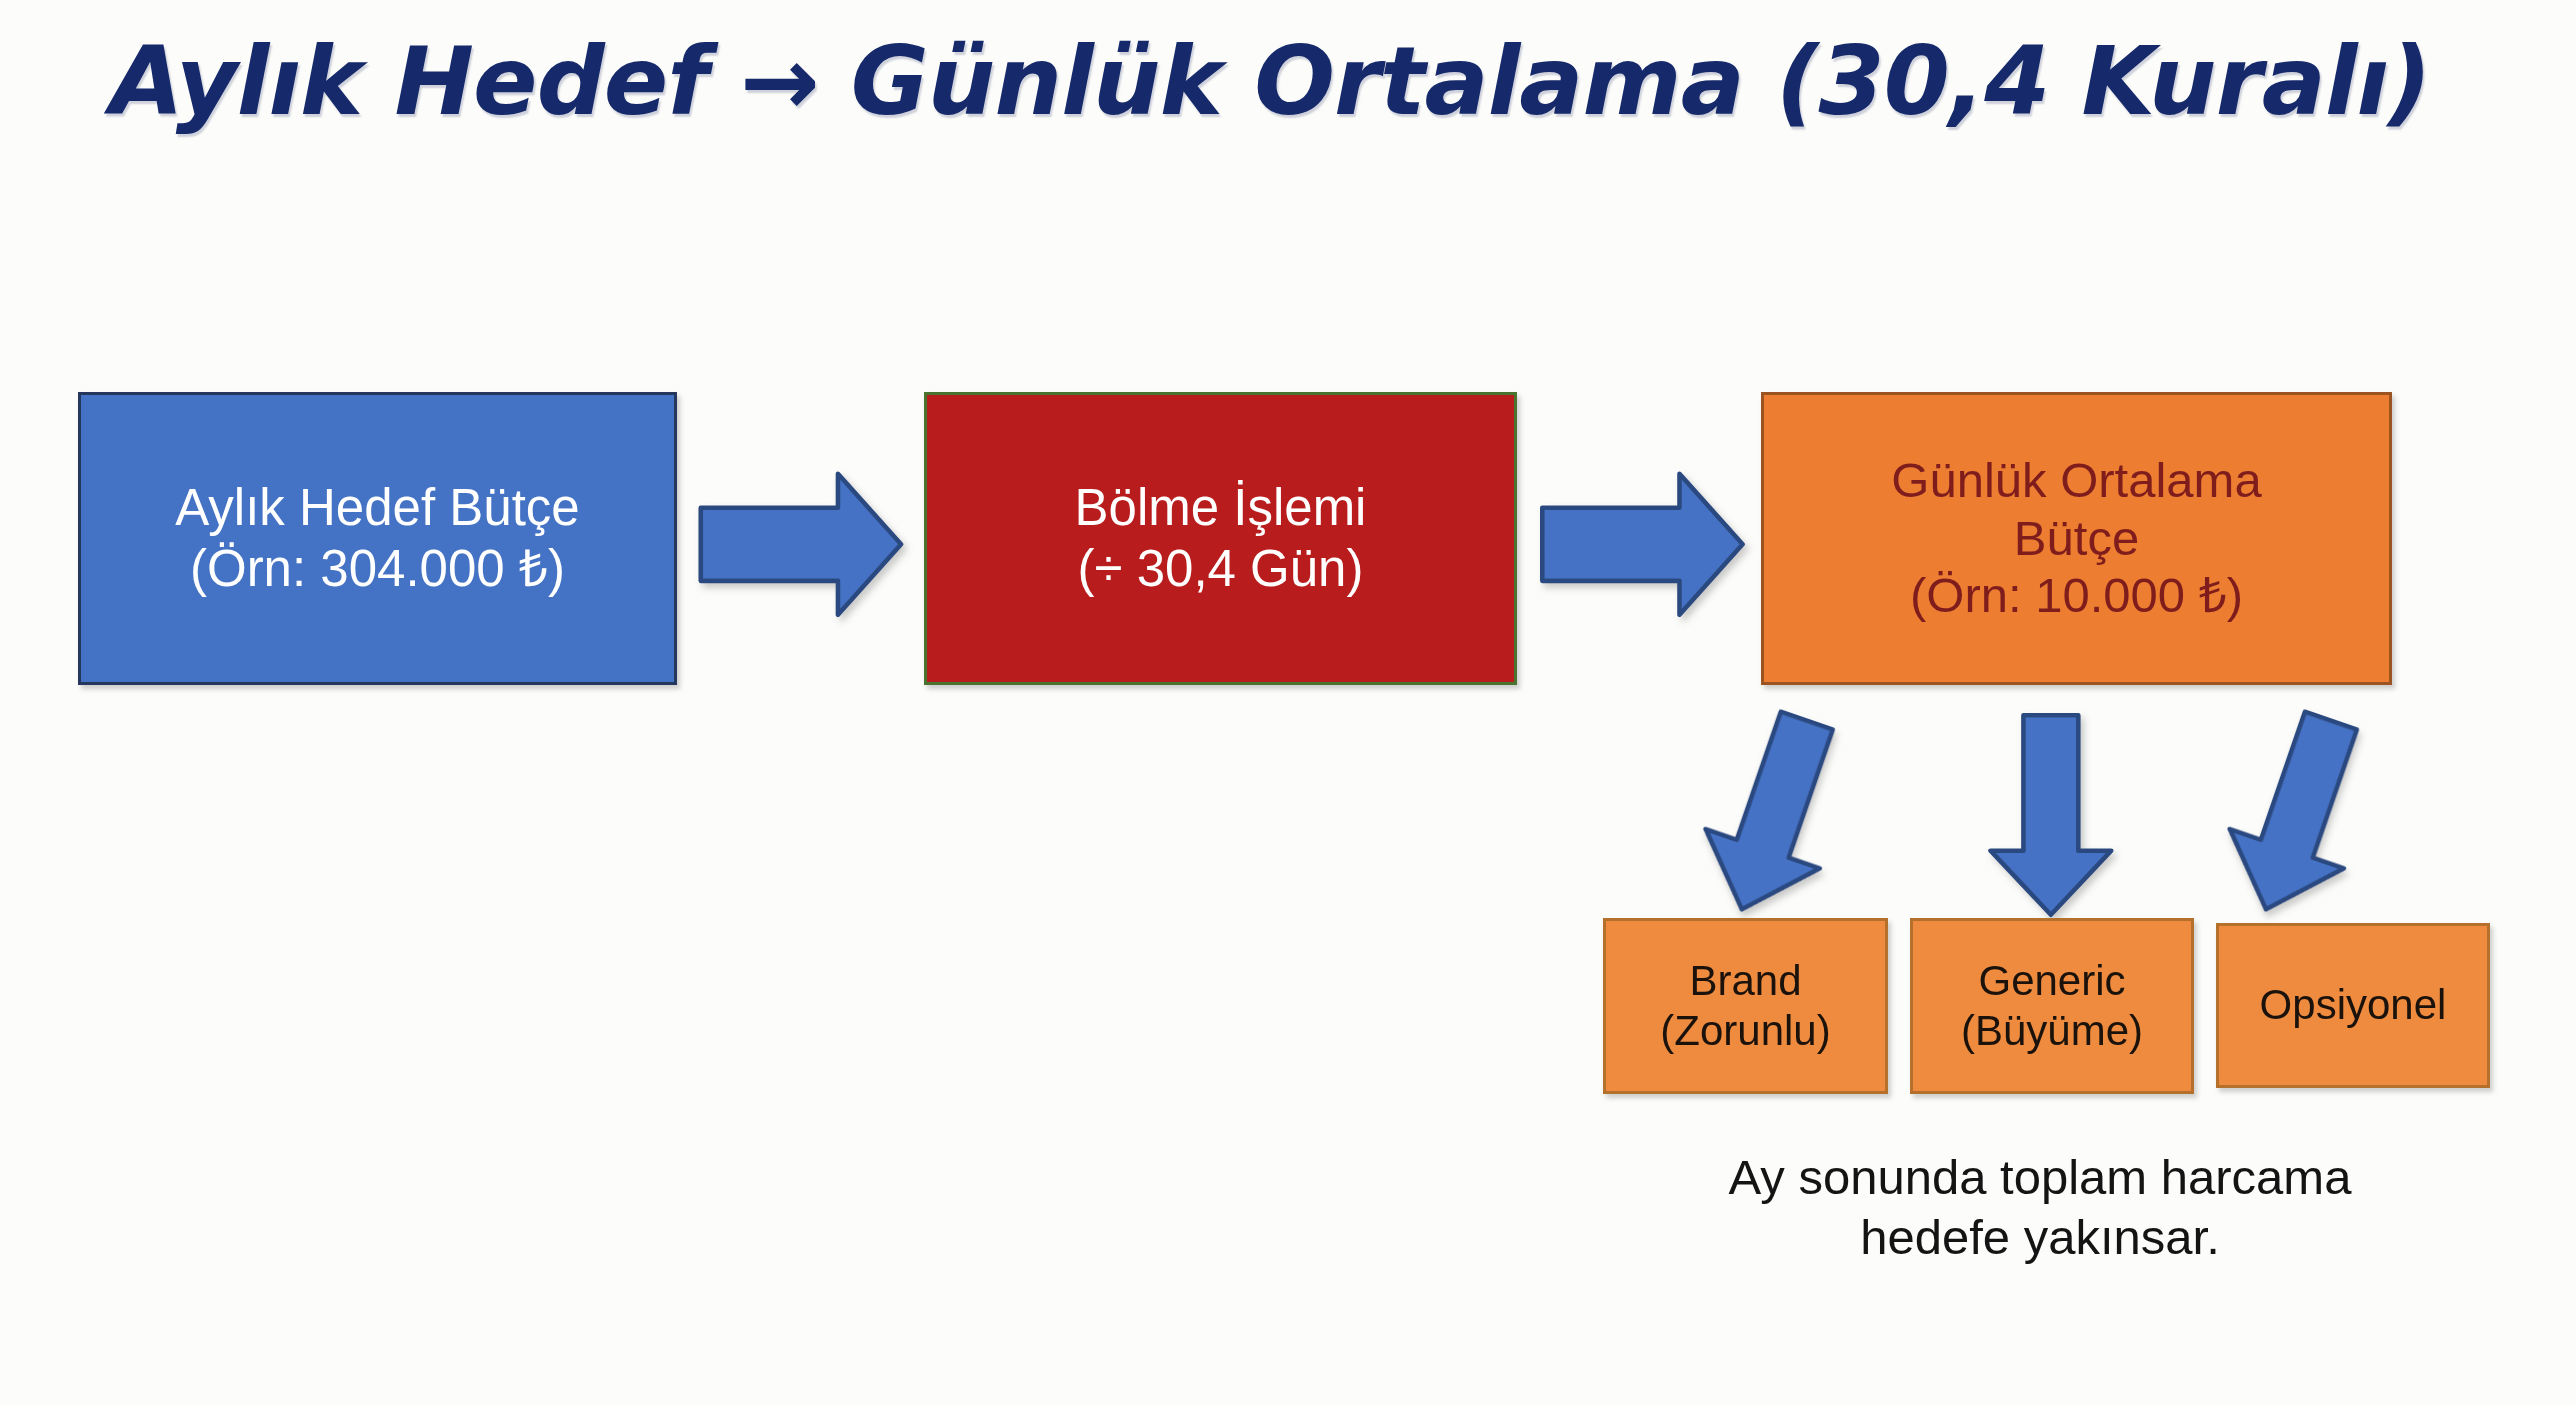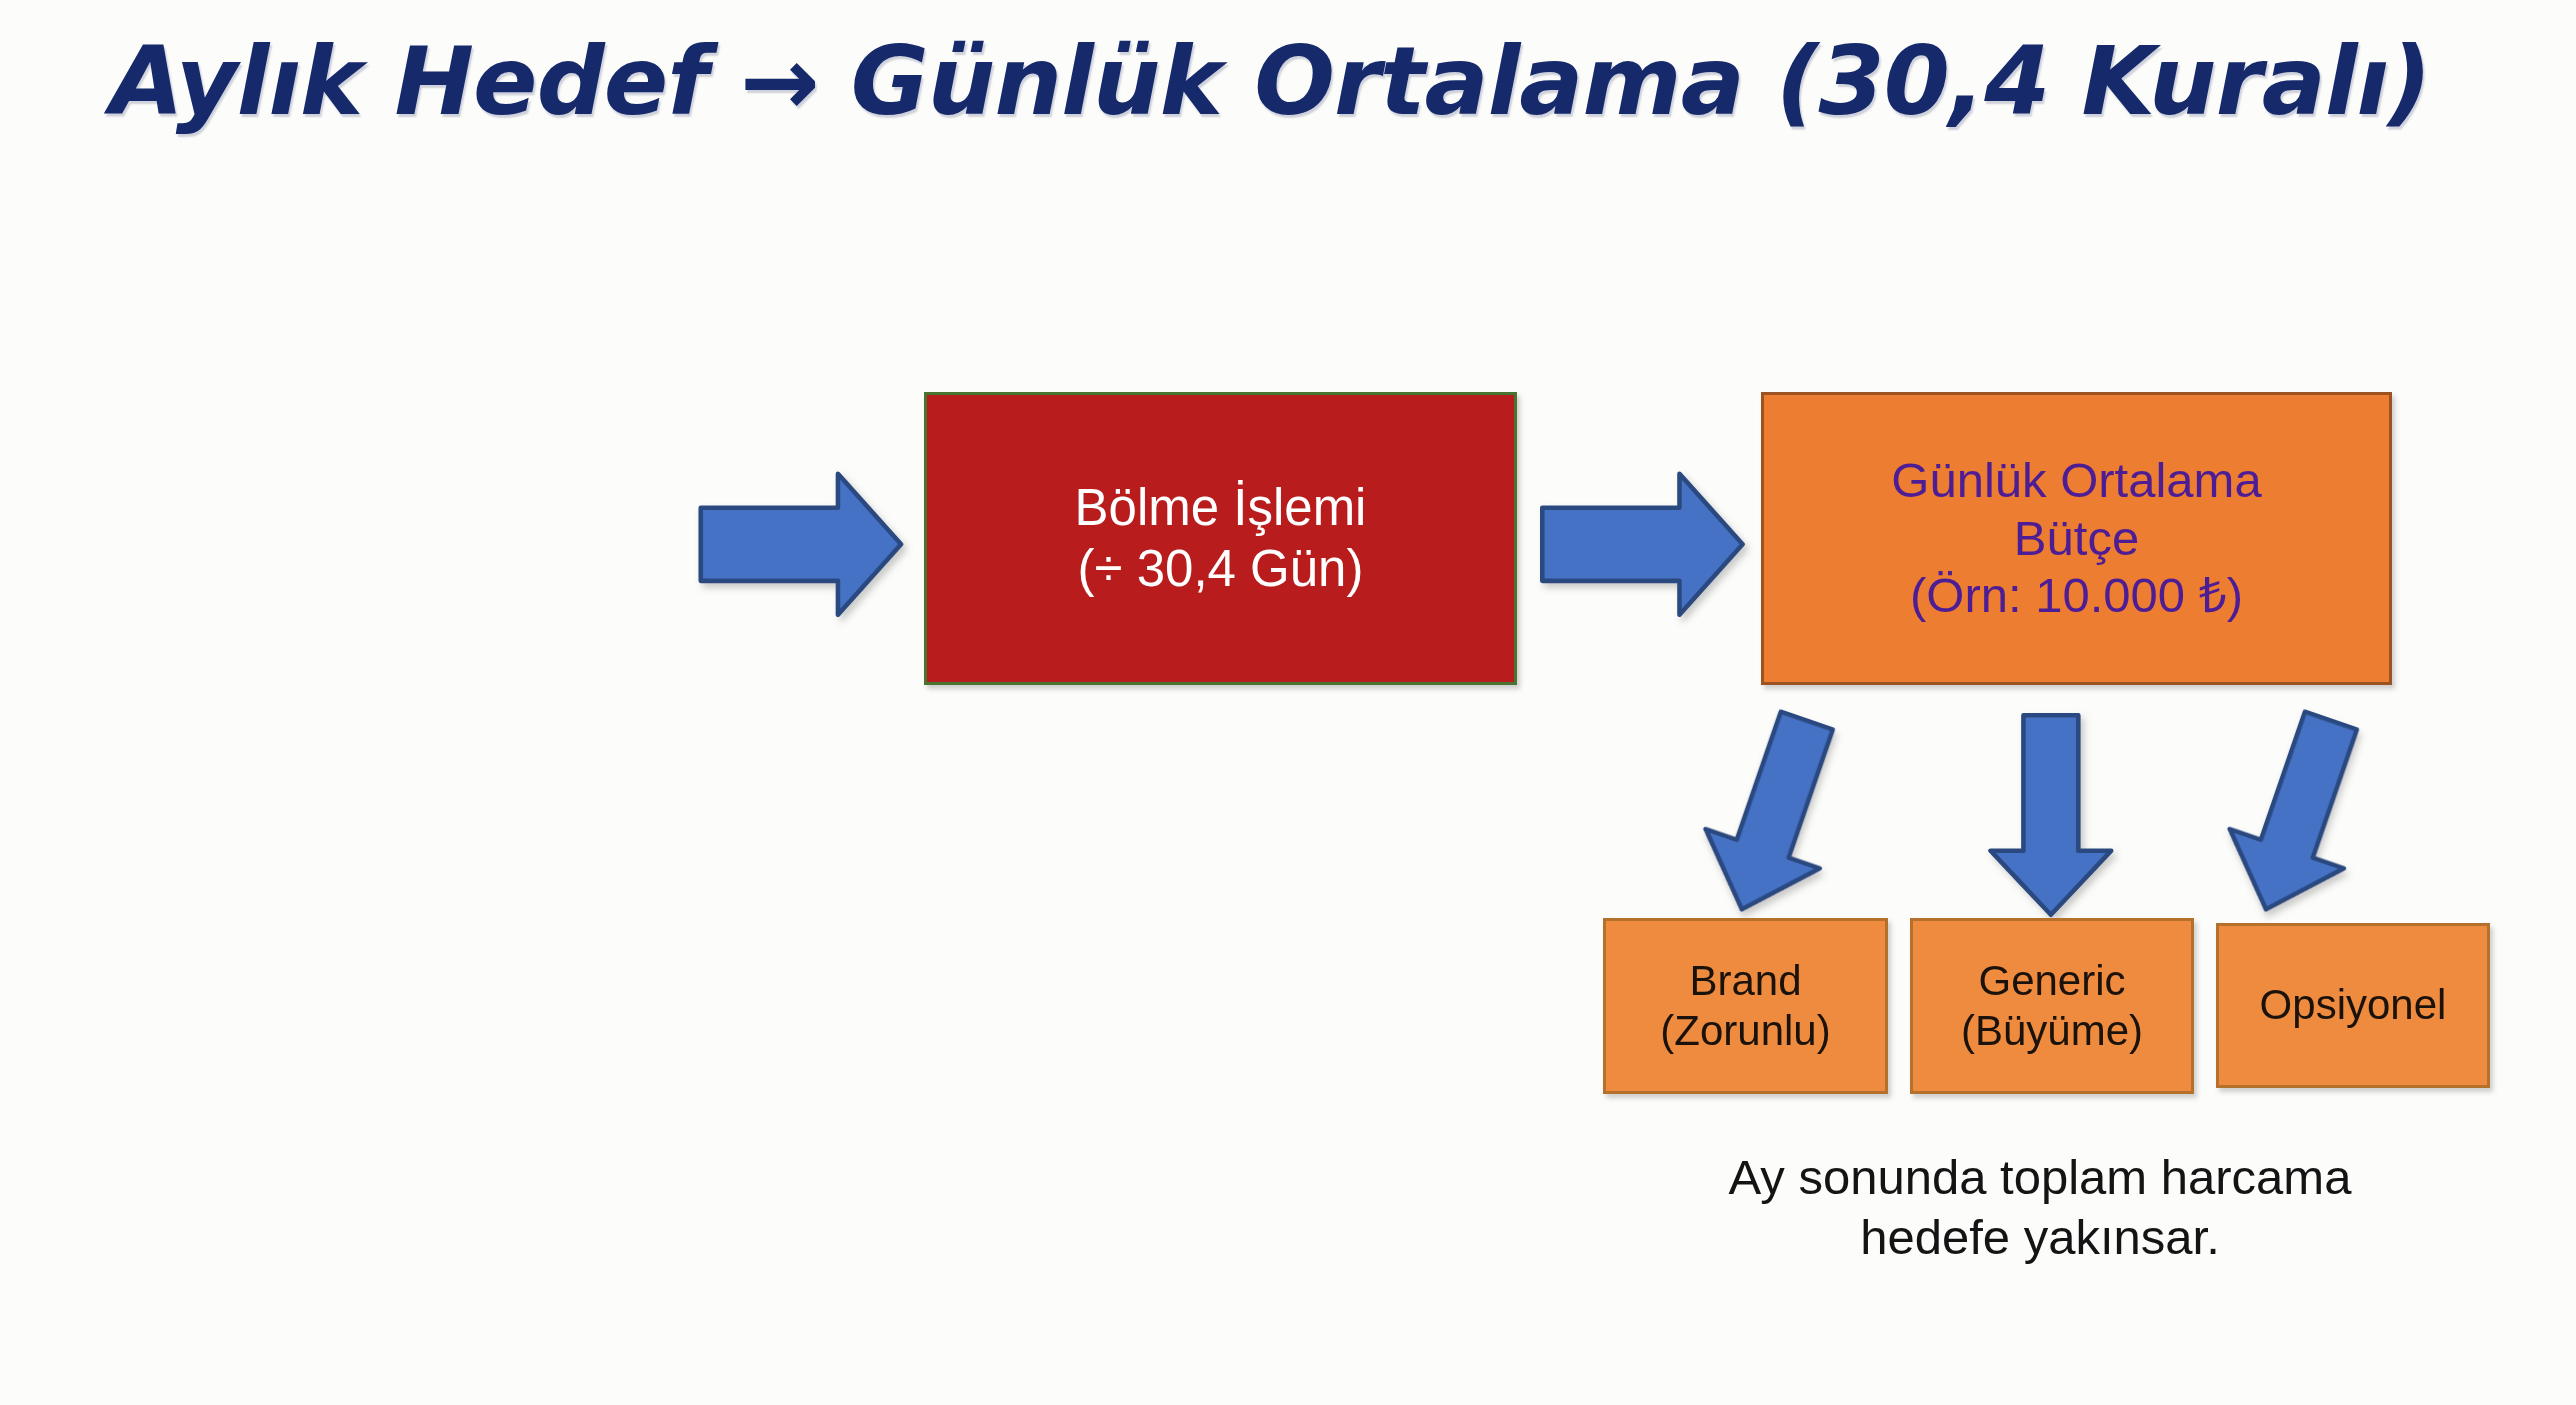--- a/index.html
+++ b/index.html
@@ -64,21 +64,21 @@
     left: 924px; top: 392px; width: 593px; height: 293px;
     background: #b91c1c;
     border: 3.7px solid #4a7330;
     font-size: 51px;
   }
   #box-daily {
     left: 1761px; top: 392px; width: 631px; height: 293px;
     background: #ed7d31;
     border: 3.7px solid #9c5322;
     font-size: 49px;
-    color: #4c1d95;
+    color: #7f1d1d;
   }
 
   
   .catbox {
     position: absolute;
     box-sizing: border-box;
     display: flex;
     flex-direction: column;
     align-items: center;
     justify-content: center;
@@ -148,20 +148,24 @@
 
     <g filter="url(#shd)">
       <polygon points="2212,782 2272,782 2272,930 2308,930 2242,1000 2176,930 2212,930" fill="#4472c4" stroke="#2c4a80" stroke-width="5" stroke-linejoin="round"></polygon>
     </g>
 
     <g filter="url(#shd)" transform="rotate(19 2513 890)">
       <polygon points="2483,782 2543,782 2543,930 2579,930 2513,1000 2447,930 2483,930" fill="#4472c4" stroke="#2c4a80" stroke-width="5" stroke-linejoin="round"></polygon>
     </g>
   </svg>
 
+  <div class="flowbox" id="box-monthly">
+    <span class="ln">Aylık Hedef Bütçe</span>
+    <span class="ln">(Örn: 304.000 ₺)</span>
+  </div>
 
   <div class="flowbox" id="box-divide">
     <span class="ln">Bölme İşlemi</span>
     <span class="ln">(÷ 30,4 Gün)</span>
   </div>
 
   <div class="flowbox" id="box-daily">
     <span class="ln">Günlük Ortalama</span>
     <span class="ln">Bütçe</span>
     <span class="ln">(Örn: 10.000 ₺)</span>

